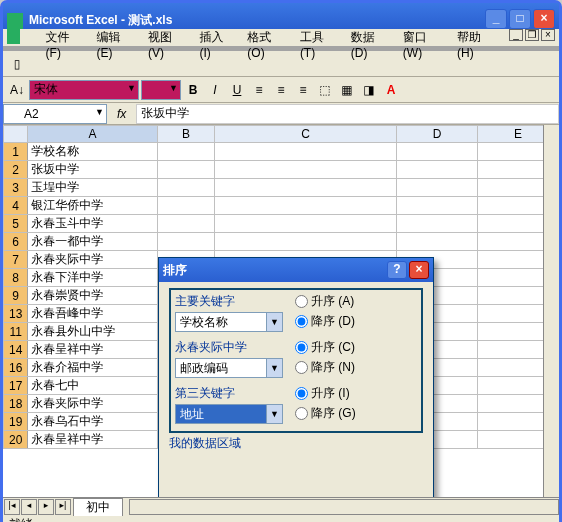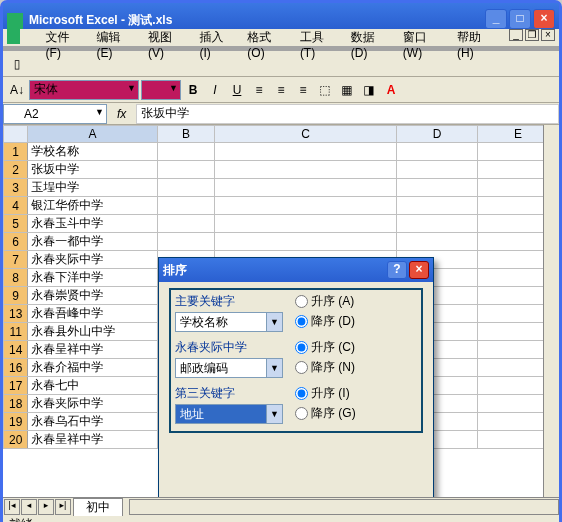--- a/index.html
+++ b/index.html
@@ -328,20 +328,21 @@
                   <input type="radio" checked="" style="">
                   <span>升序 (I)</span>
                 </label>
        <label class="radio">
                   <input type="radio" style="">
                   <span>降序 (G)</span>
                 </label>
       </div>
      </div>
     </div>
+    <div class="datareg">我的数据区域</div>
 
    </div>
   </div>
  </div>
 
  <div class="sheettabs">
   <span class="navb">|◂</span>
   <span class="navb">◂</span>
   <span class="navb">▸</span>
   <span class="navb">▸|</span>

